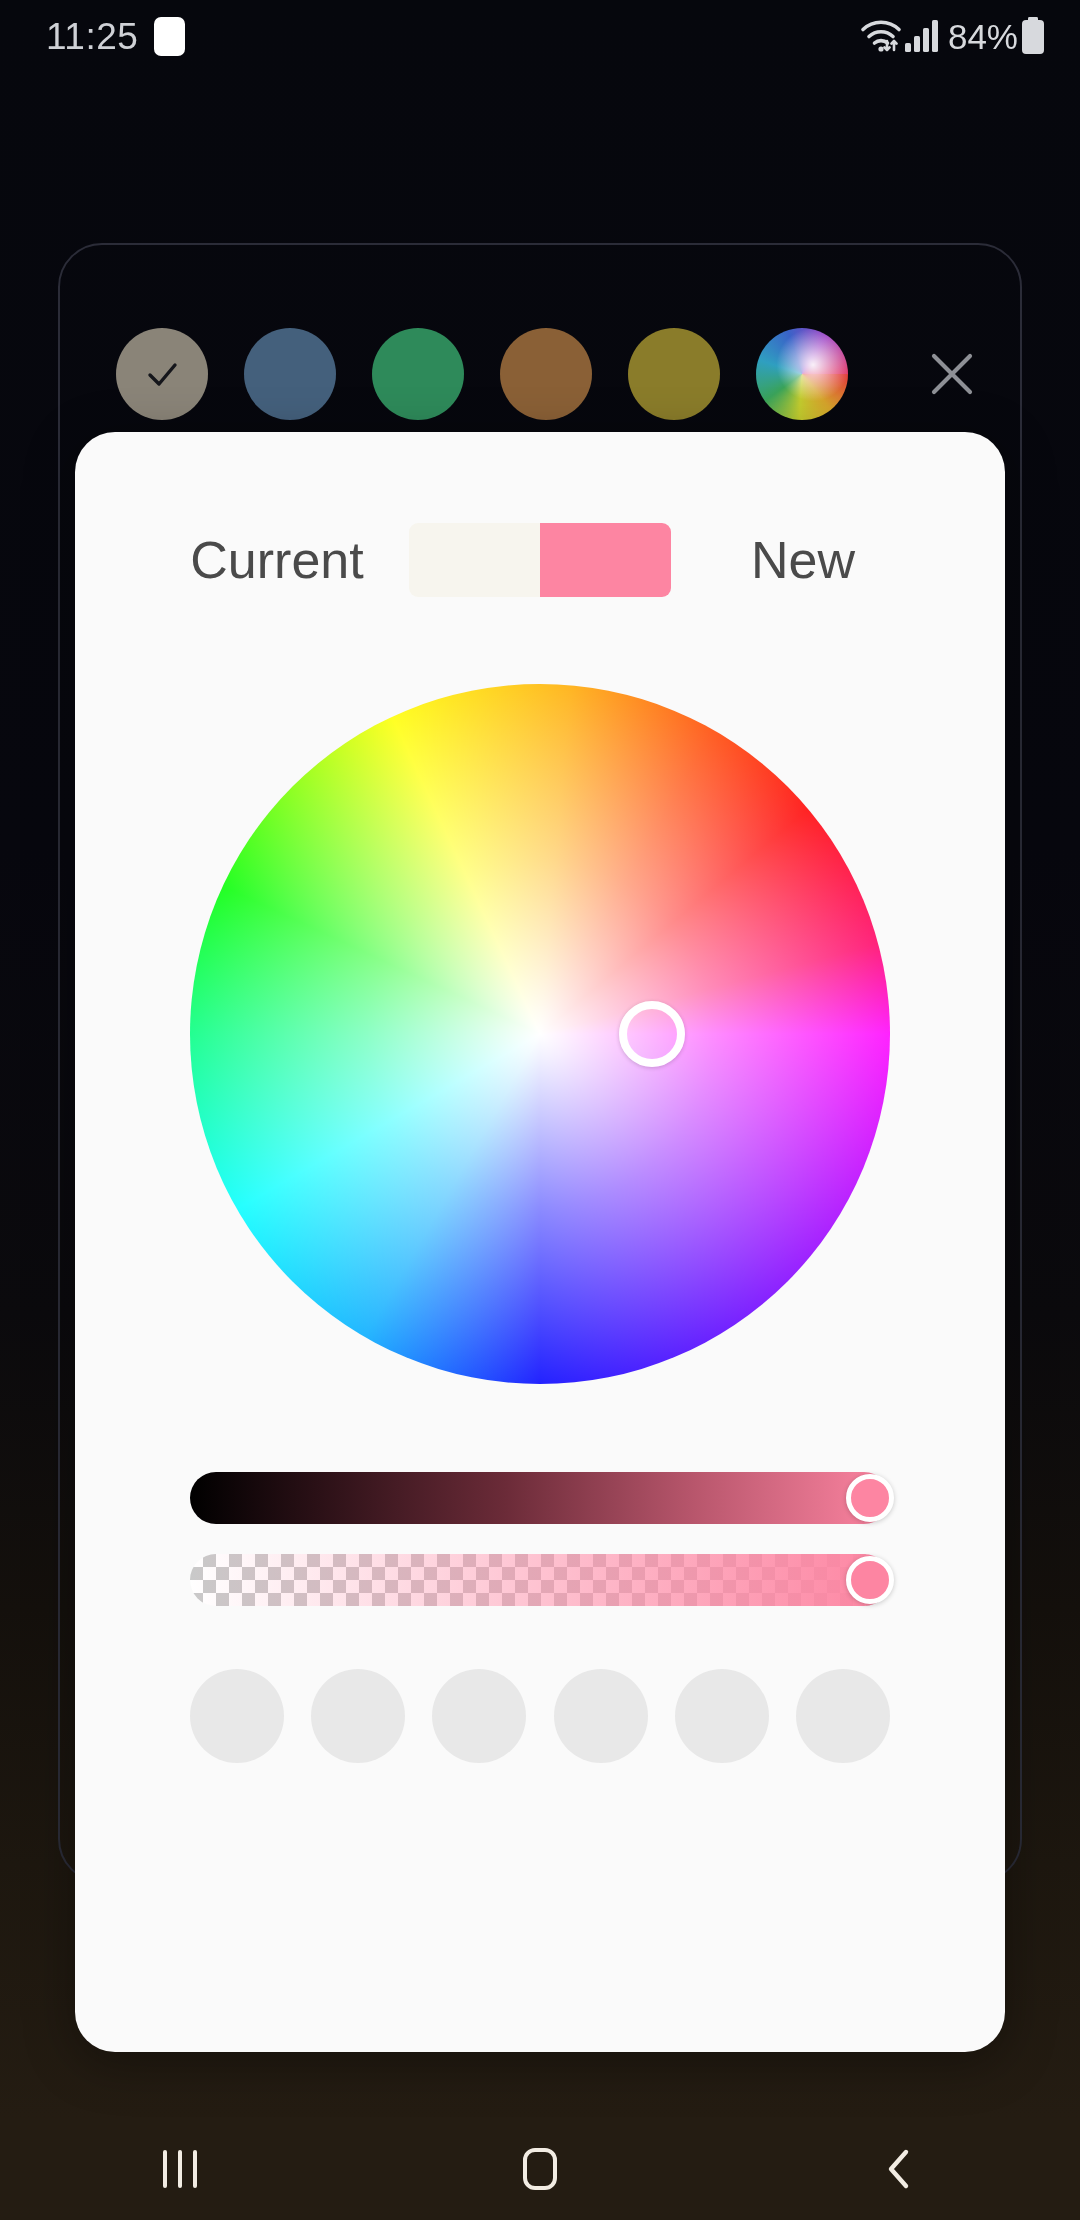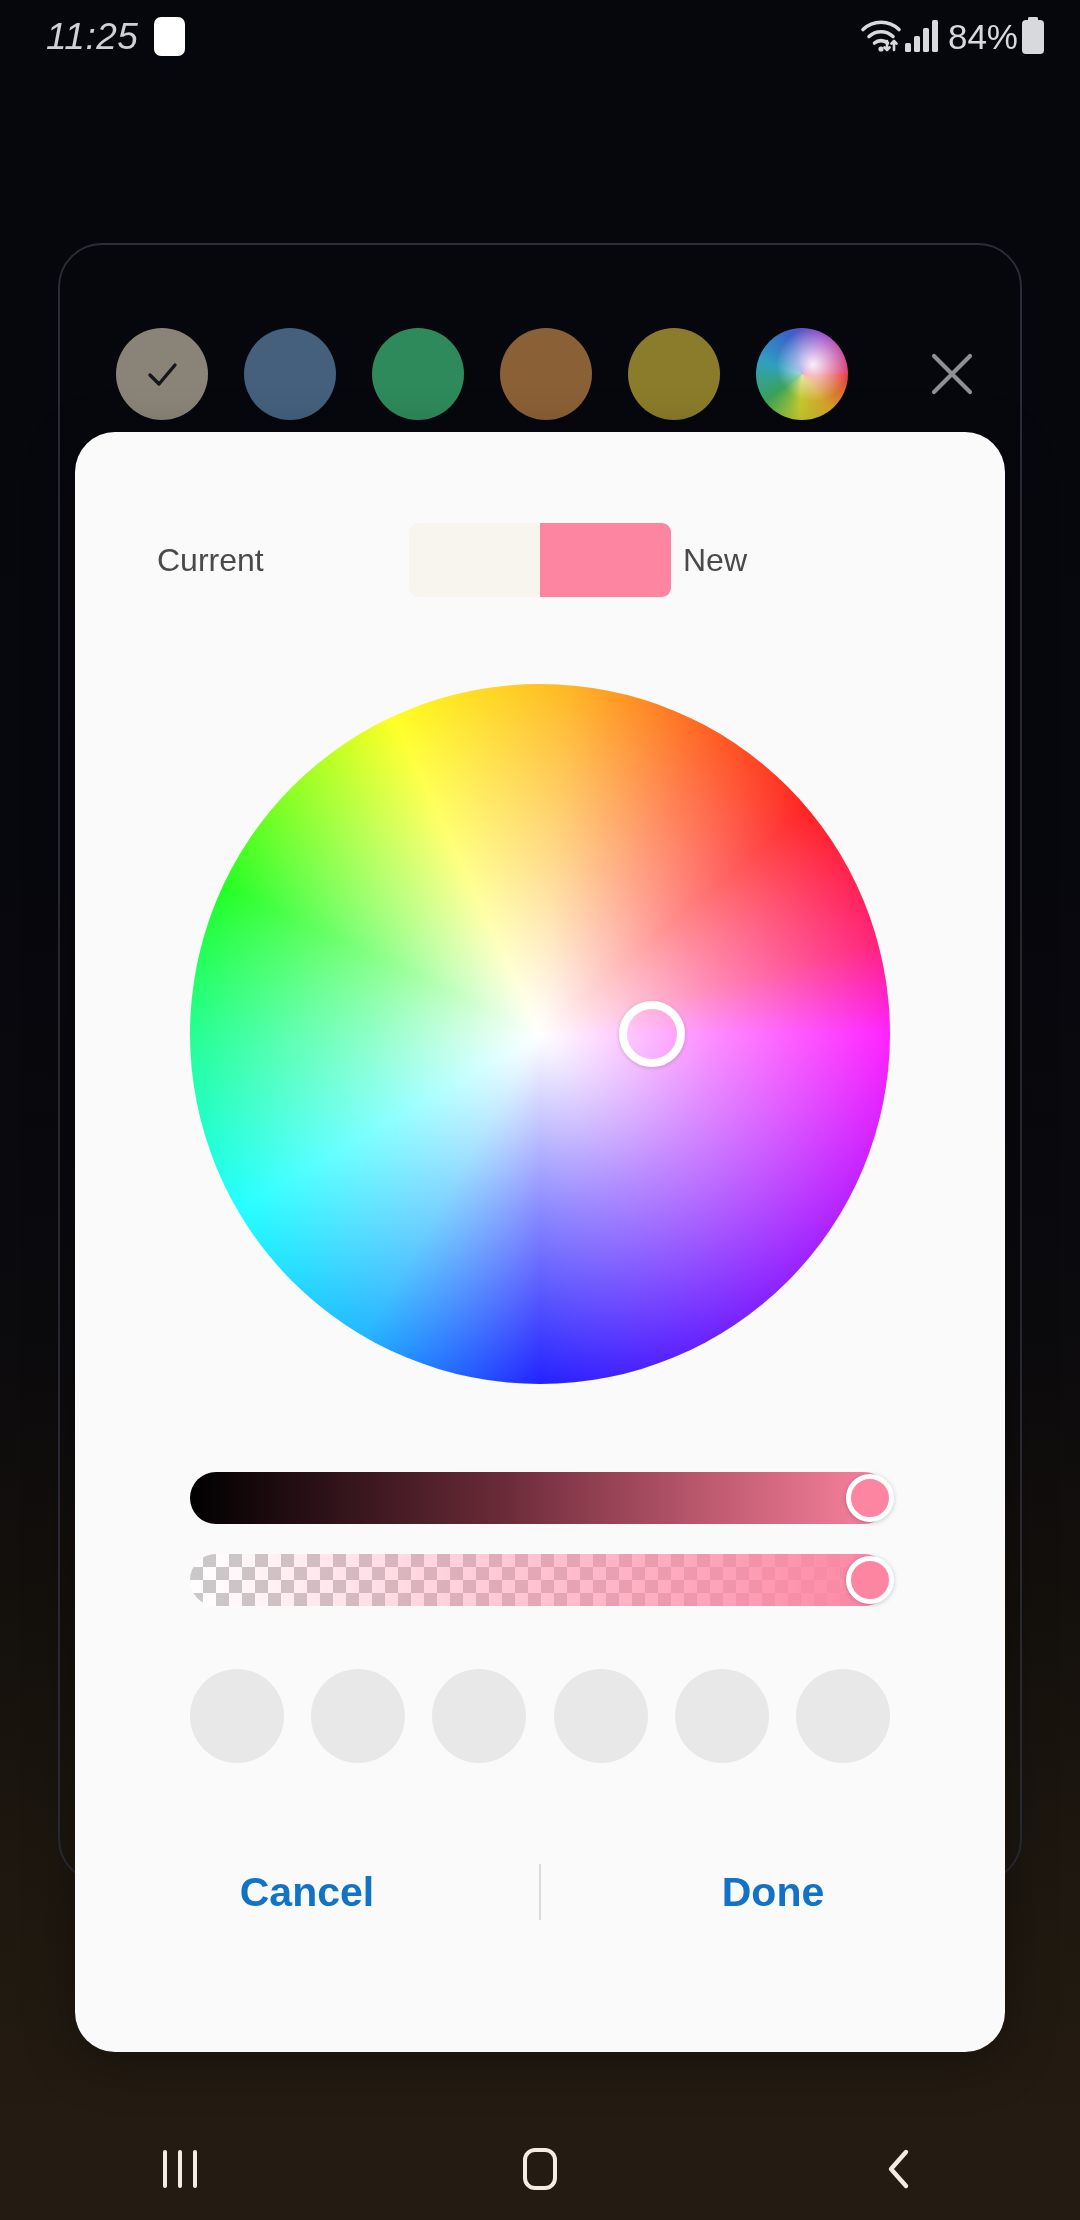--- a/index.html
+++ b/index.html
@@ -53,21 +53,20 @@
     display: flex;
     align-items: center;
     justify-content: space-between;
     padding: 0 34px 0 46px;
     z-index: 50;
   }
   .status-left {
     display: flex;
     align-items: center;
     gap: 16px;
-    font-style: italic;
   }
   .status-time {
     color: #cfd1d6;
     font-size: 37px;
     letter-spacing: 0.5px;
     line-height: 1;
   }
   .notif-chip {
     width: 31px;
     height: 39px;
@@ -156,23 +155,23 @@
     top: 80px;
     width: 930px;
     height: 96px;
     display: flex;
     align-items: center;
     justify-content: center;
     gap: 0;
   }
   .compare-label {
     color: #4a4a4a;
-    font-size: 32px;
+    font-size: 52px;
     width: 240px;
-    text-align: left;
+    text-align: center;
     line-height: 1;
   }
   .compare-chip {
     width: 262px;
     height: 74px;
     border-radius: 9px;
     overflow: hidden;
     display: flex;
     flex: 0 0 auto;
     margin: 0 12px;
@@ -459,25 +458,20 @@
 
     <div class="recent-row">
       <div class="recent-dot"></div>
       <div class="recent-dot"></div>
       <div class="recent-dot"></div>
       <div class="recent-dot"></div>
       <div class="recent-dot"></div>
       <div class="recent-dot"></div>
     </div>
 
-    <div class="footer">
-      <button class="footer-btn">Cancel</button>
-      <div class="footer-divider"></div>
-      <button class="footer-btn">Done</button>
-    </div>
 
   </div>
 
   <div class="nav-bar">
     <div class="nav-btn">
       <span class="nav-recents">
           <i></i>
           <i></i>
           <i></i>
         </span>

